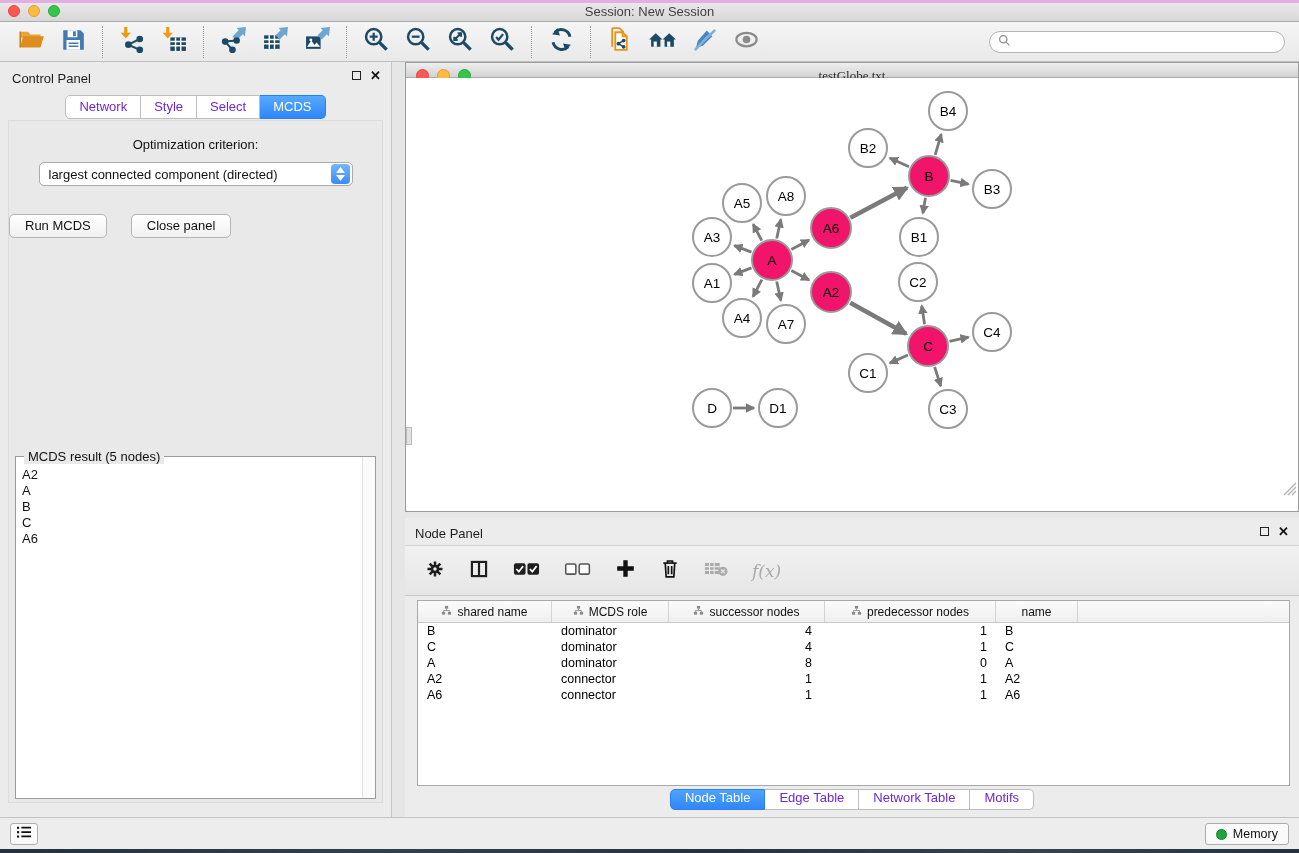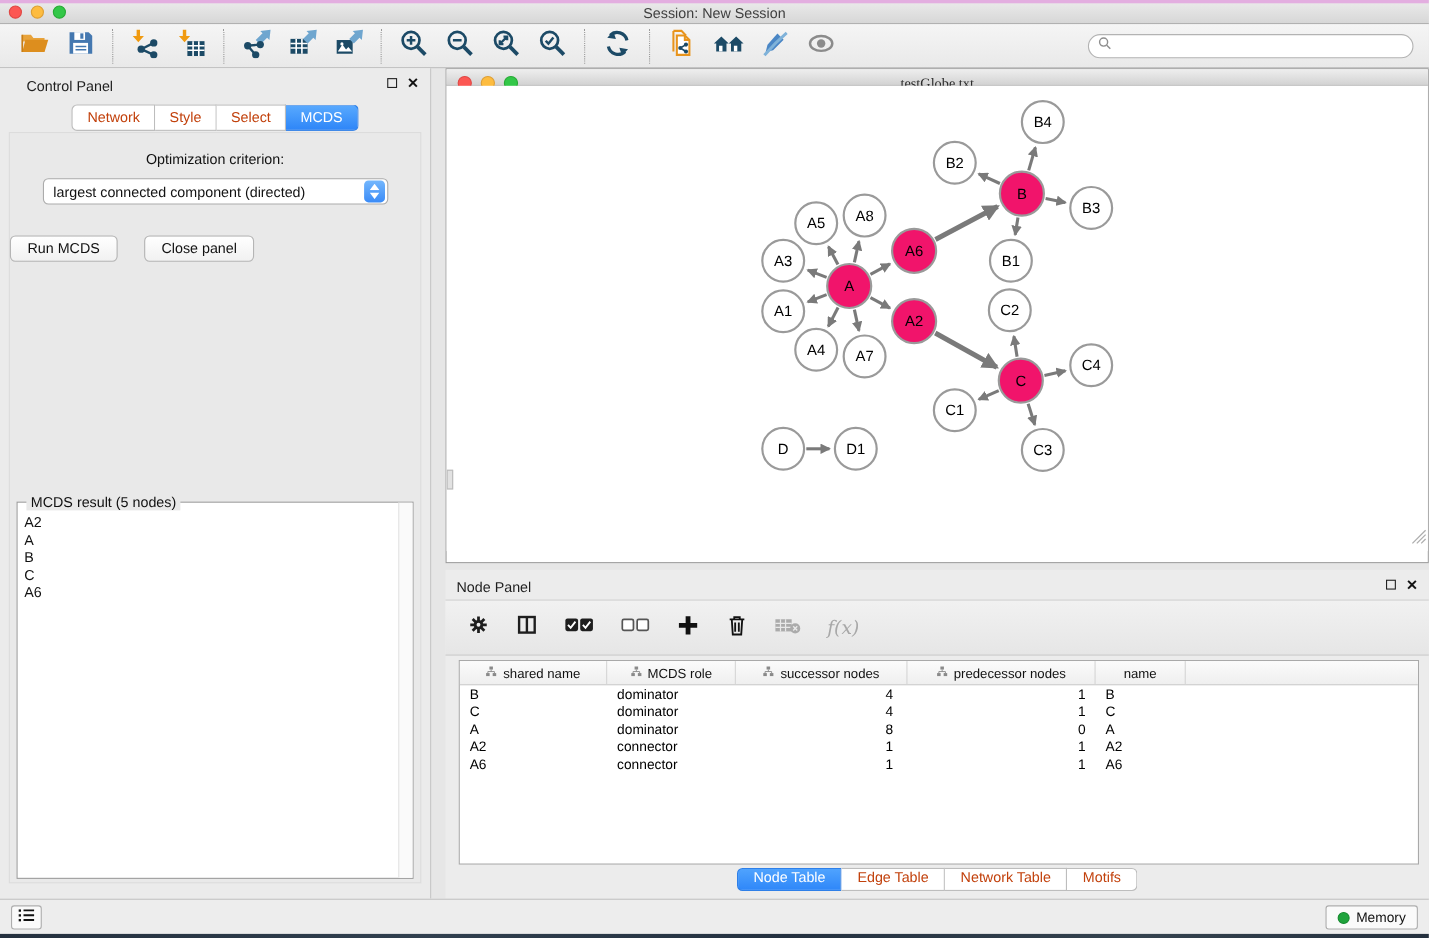--- a/index.html
+++ b/index.html
@@ -23,28 +23,28 @@
     background:linear-gradient(#F5F5F5,#E9E9E9); border-bottom:1px solid #BFBFBF;
     display:flex; align-items:center; padding:0 10px; }
   .tb-btn { width:32px; height:32px; display:flex; align-items:center; justify-content:center; margin:0 5px; }
   .tb-sep { height:32px; border-left:1px dotted #9A9A9A; margin:0 8px; }
   #search-box { margin-left:auto; margin-right:4px; width:296px; height:22px; background:#FFF;
     border:1px solid #B3B3B3; border-radius:12px; display:flex; align-items:center; padding:0 8px; }
   #search-box input { border:none; outline:none; background:transparent; font-size:13px; flex:1; margin-left:5px; font-family:"Liberation Sans",sans-serif; }
 
   
   #control-panel { position:absolute; left:0; top:62px; width:392px; height:755px;
-    background:#EBEBEB; border-right:1px solid #C6C6C6;padding-left:12px; }
+    background:#EBEBEB; border-right:1px solid #C6C6C6; }
   #cp-header { position:relative; height:30px; }
   #cp-title { position:absolute; left:12px; top:9px; font-size:13px; color:#1E1E1E; }
   .panel-icons { position:absolute; right:10px; top:8px; display:flex; gap:9px; align-items:center; }
   .float-ico { width:9px; height:9px; border:1.5px solid #222; display:inline-block; }
   .close-ico { font-size:13px; font-weight:bold; color:#111; line-height:11px; }
   #cp-tabs { position:absolute; left:0; right:0; top:33px; display:flex; justify-content:center; }
-  .tab { font-size:13px; padding:3px 13px 4px; background:#FFF; border:1px solid #BDBDBD; border-left:none; color:#c2410c; }
+  .tab { font-size:13px; padding:3px 13px 4px; background:#FFF; border:1px solid #BDBDBD; border-left:none; color:#6d28d9; }
   .tab:first-child { border-left:1px solid #BDBDBD; border-radius:5px 0 0 5px; }
   .tab:last-child { border-radius:0 5px 5px 0; }
   .tab.active { background:linear-gradient(#58A9FE,#2E86F8); border-color:#2E7FE8; color:#FFF; }
   #cp-inner { position:absolute; left:8px; right:8px; top:58px; bottom:14px;
     background:#E9E9E9; border:1px solid #DCDCDC; border-radius:0; }
   #opt-label { margin-top:16px; text-align:center; font-size:13px; color:#111; }
   #criterion-select { margin:10px auto 0; width:314px; height:24px; background:#FFF;
     border:1px solid #ABABAB; border-radius:5px; display:flex; align-items:center; padding-left:9px; font-size:13px; color:#111; }
   .stepper { margin-left:auto; margin-right:2px; width:19px; height:20px; border-radius:4px;
     background:linear-gradient(#74B7FD,#3A8BF7); display:flex; flex-direction:column; align-items:center; justify-content:center; gap:2px; }

